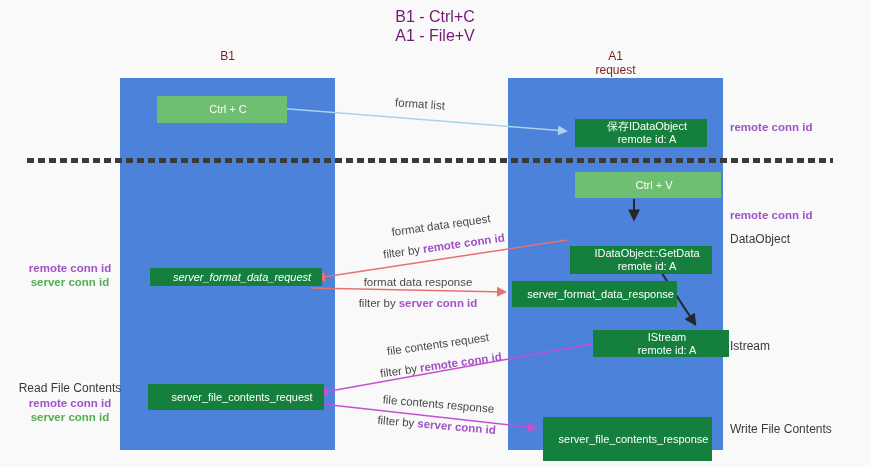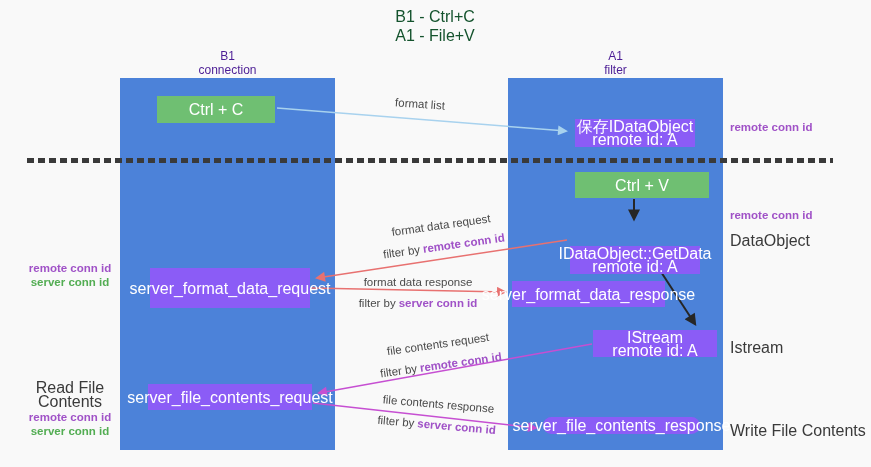--- a/index.html
+++ b/index.html
@@ -5,72 +5,71 @@
   html,body { margin:0; padding:0; }
   .canvas {
     position:relative; width:871px; height:467px;
     background:#f9f9f9; overflow:hidden;
     font-family:"Liberation Sans", sans-serif;
     color:#3c3c3c;
   }
   .abs { position:absolute; }
   .title {
     left:320px; top:7px; width:230px; text-align:center;
-    font-size:16px; line-height:19px; color:#14532d;
+    font-size:16px; line-height:19px; color:#701a75;
   }
   .col-header {
     top:49px; width:215px; text-align:center;
-    font-size:12px; line-height:14px; color:#4c1d95;
+    font-size:12px; line-height:14px; color:#7f1d1d;
   }
   .column {
     top:78px; width:215px; height:372px; background:#4c82d9;
   }
   .dashed-sep {
     left:27px; top:158px; width:806px; height:5px;
     background:repeating-linear-gradient(90deg,#3a3a3a 0 7px,transparent 7px 11px);
     z-index:3;
   }
   svg.arrows { left:0; top:0; z-index:4; pointer-events:none; }
   .box {
     display:flex; flex-direction:column; align-items:center; justify-content:center;
-    color:#ffffff; font-size:16px; line-height:13px; text-align:center; z-index:5;
+    color:#ffffff; font-size:11px; line-height:13px; text-align:center; z-index:5;padding-left:12px;
   }
   .box-green  { background:#6fbf72; }
-  .box-orange { background:#8b5cf6; }
+  .box-orange { background:#15803d; }
   .arrow-label {
     font-size:11.5px; color:#4a4a4a; text-align:center; z-index:6; white-space:nowrap;
   }
   .two-line { line-height:21px; }
   .rot-neg { transform:rotate(-8deg); }
   .rot-pos { transform:rotate(5deg); }
   .rot-sm  { transform:rotate(4deg); }
   .purple { color:#a052c7; font-weight:bold; }
   .greenlbl { color:#53ad53; font-weight:bold; }
   .side-label { font-size:11.5px; white-space:nowrap; z-index:6; }
-  .side-dark { color:#3a3a3a; font-size:16px; }
+  .side-dark { color:#3a3a3a; font-size:12px; }
   .left-group { left:8px; width:124px; text-align:center; line-height:14px; font-size:11.5px; z-index:6; }
   .filter-prefix { margin-right:3px; }
 </style>
 </head>
 <body>
 
 <div class="canvas">
 
   <div class="abs title">
     <div>B1 - Ctrl+C</div>
     <div>A1 - File+V</div>
   </div>
 
   <div class="abs col-header" style="left:120px;">
     <div>B1</div>
-    <div>connection</div>
   </div>
   <div class="abs col-header" style="left:508px;">
     <div>A1</div>
-    <div>filter</div>
+    <div>request</div>
   </div>
 
   <div class="abs column" style="left:120px;"></div>
   <div class="abs column" style="left:508px;"></div>
 
   <div class="abs dashed-sep"></div>
 
   <svg class="abs arrows" width="871" height="467" viewBox="0 0 871 467">
     <defs>
       <marker id="ah-blue" viewBox="0 0 10 10" refX="8" refY="5" markerWidth="11" markerHeight="10" markerUnits="userSpaceOnUse" orient="auto">
@@ -111,33 +110,33 @@
   <div class="abs box box-orange" style="left:570px; top:226px; width:130px; height:28px;margin-top:20px;">
     <div>IDataObject::GetData</div>
     <div>remote id: A</div>
   </div>
 
   <div class="abs box box-orange" style="left:593px; top:330px; width:124px; height:27px;">
     <div>IStream</div>
     <div>remote id: A</div>
   </div>
 
-  <div class="abs box box-orange" style="left:150px; top:268px; width:160px; height:40px;">
+  <div class="abs box box-orange" style="left:150px; top:268px; width:160px; height:18px;font-style:italic;">
     <div>server_format_data_request</div>
   </div>
 
   <div class="abs box box-orange" style="left:148px; top:384px; width:164px; height:26px;">
     <div>server_file_contents_request</div>
   </div>
 
   <div class="abs box box-orange" style="left:512px; top:281px; width:153px; height:26px;">
     <div>server_format_data_response</div>
   </div>
 
-  <div class="abs box box-orange" style="left:543px; top:417px; width:157px; height:17px;border-radius:13px;">
+  <div class="abs box box-orange" style="left:543px; top:417px; width:157px; height:44px;">
     <div>server_file_contents_response</div>
   </div>
 
   <div class="abs arrow-label rot-sm" style="left:375px; top:98px; width:90px;">format list</div>
 
   <div class="abs arrow-label rot-neg two-line" style="left:375px; top:215px; width:135px;">
     <div>format data request</div>
     <div>
       <span class="filter-prefix">filter by</span><span class="purple">remote conn id</span>
     </div>

